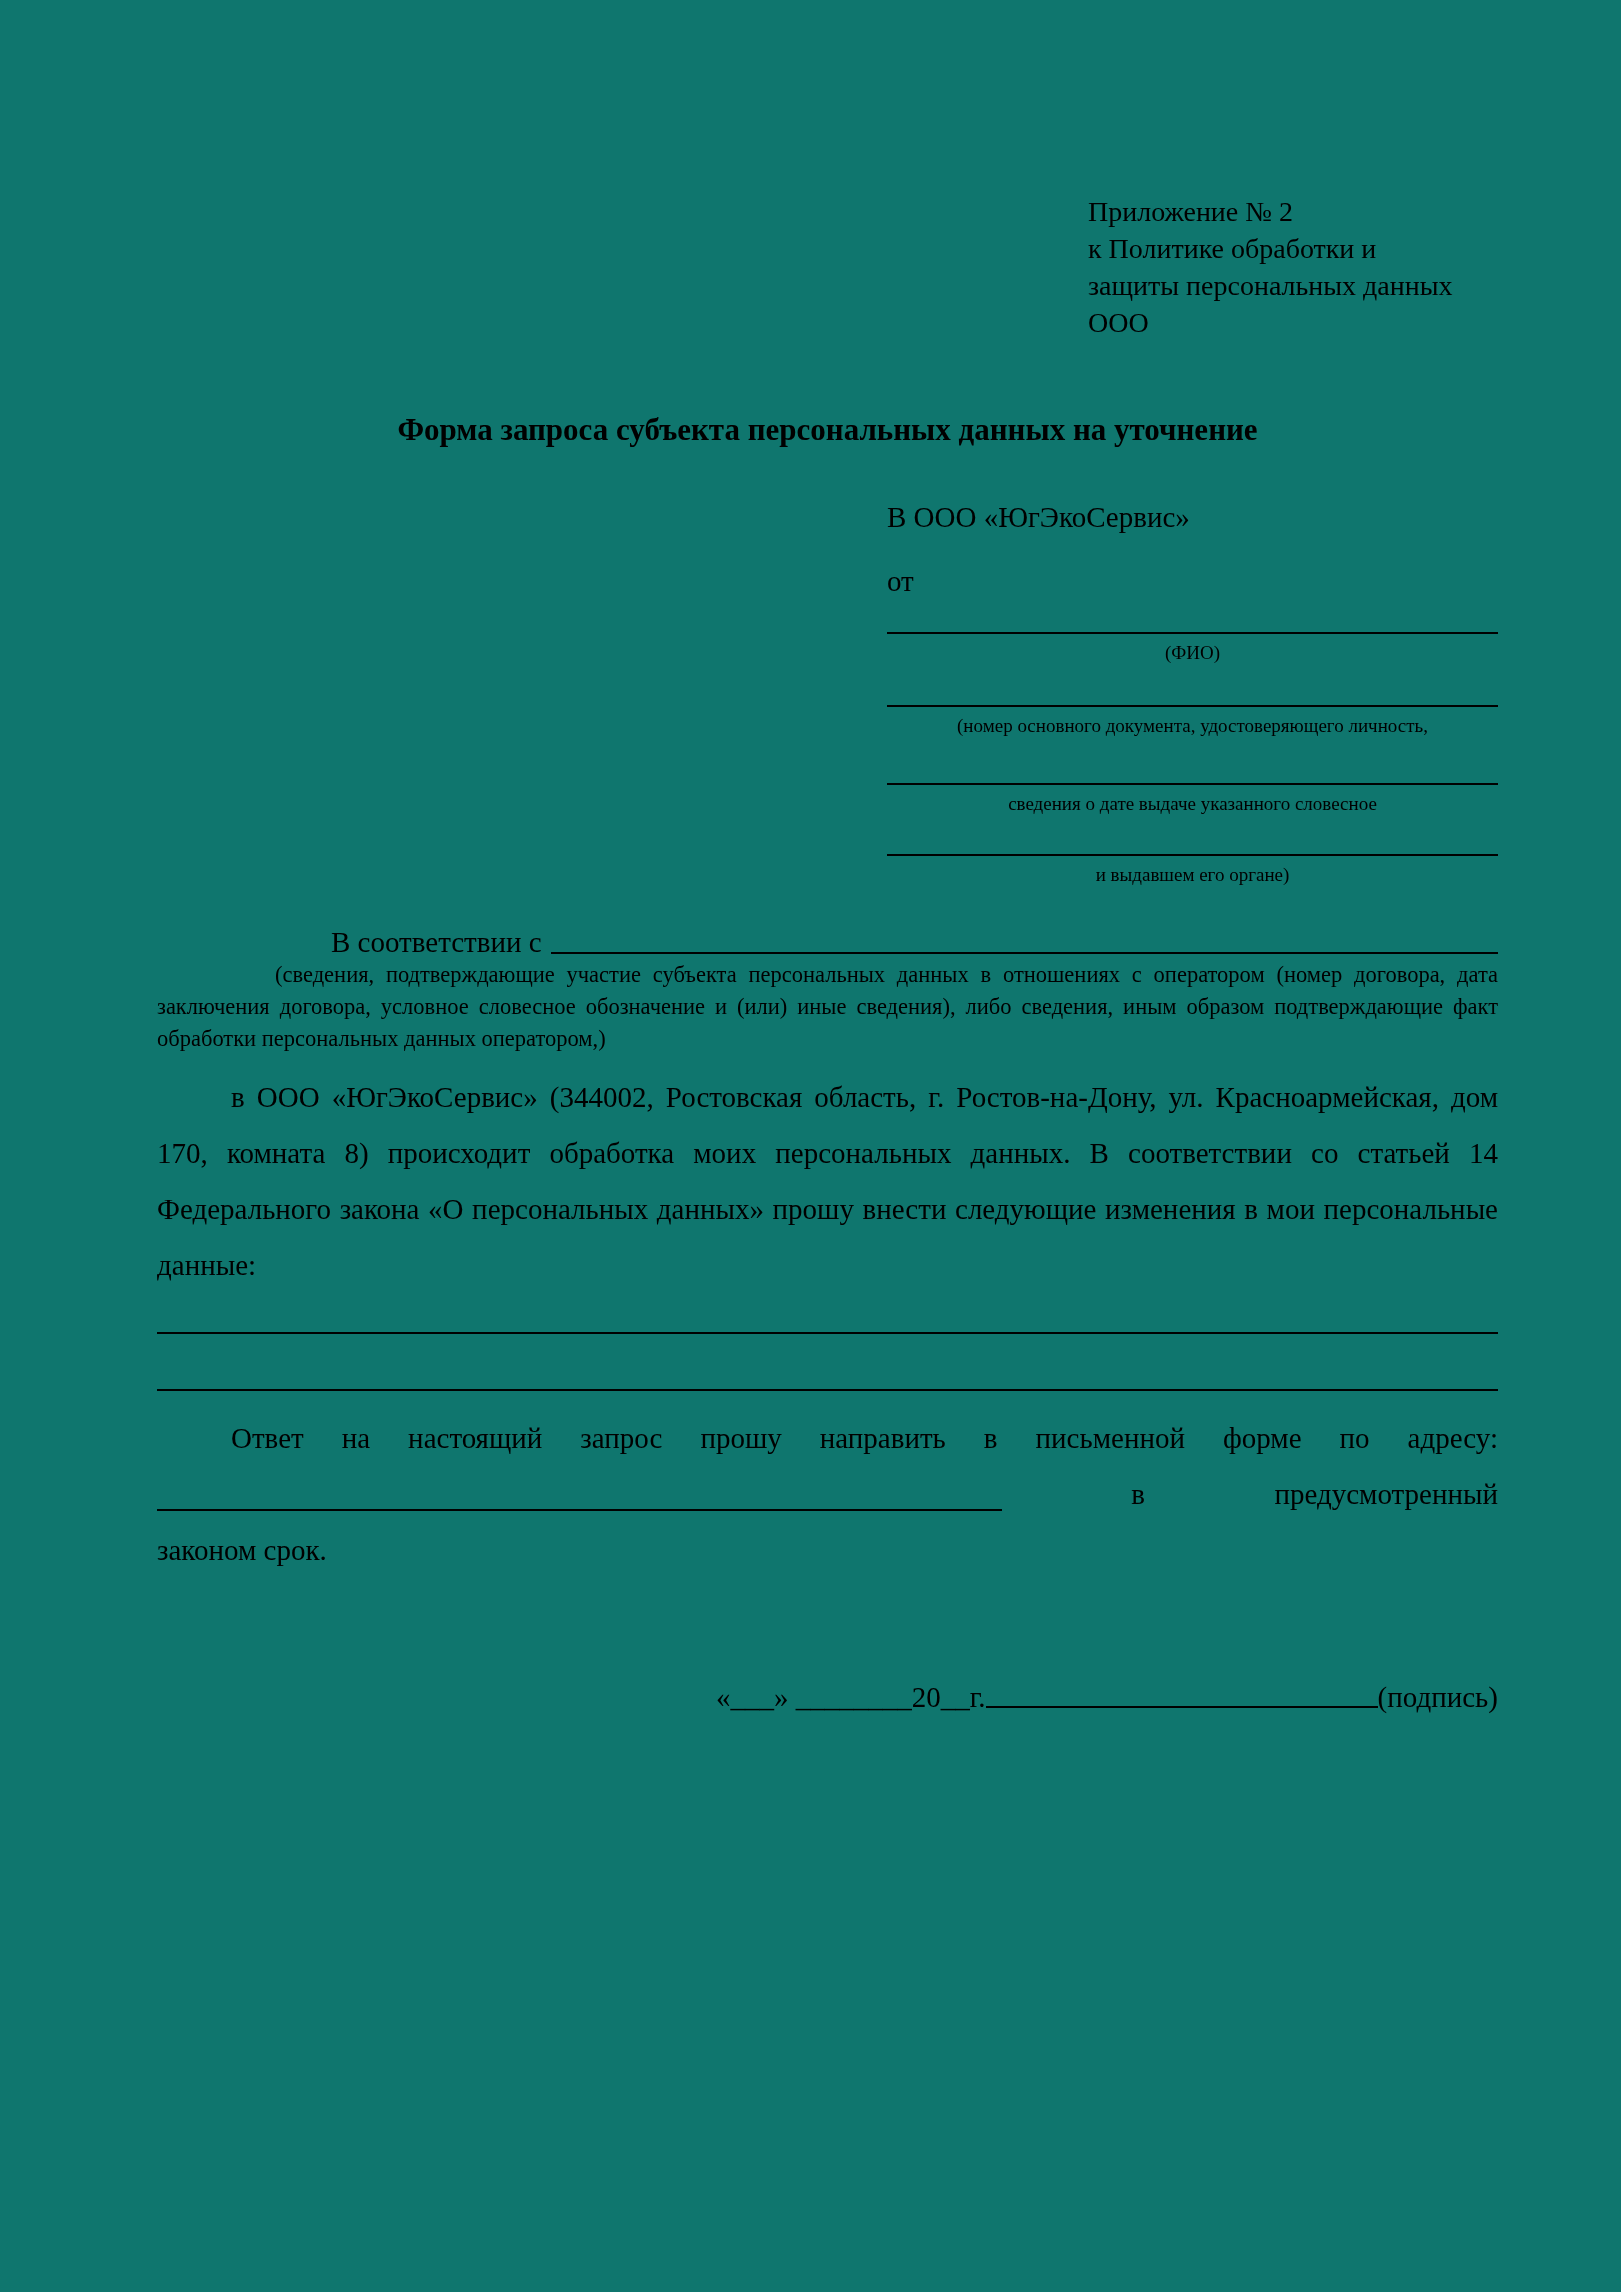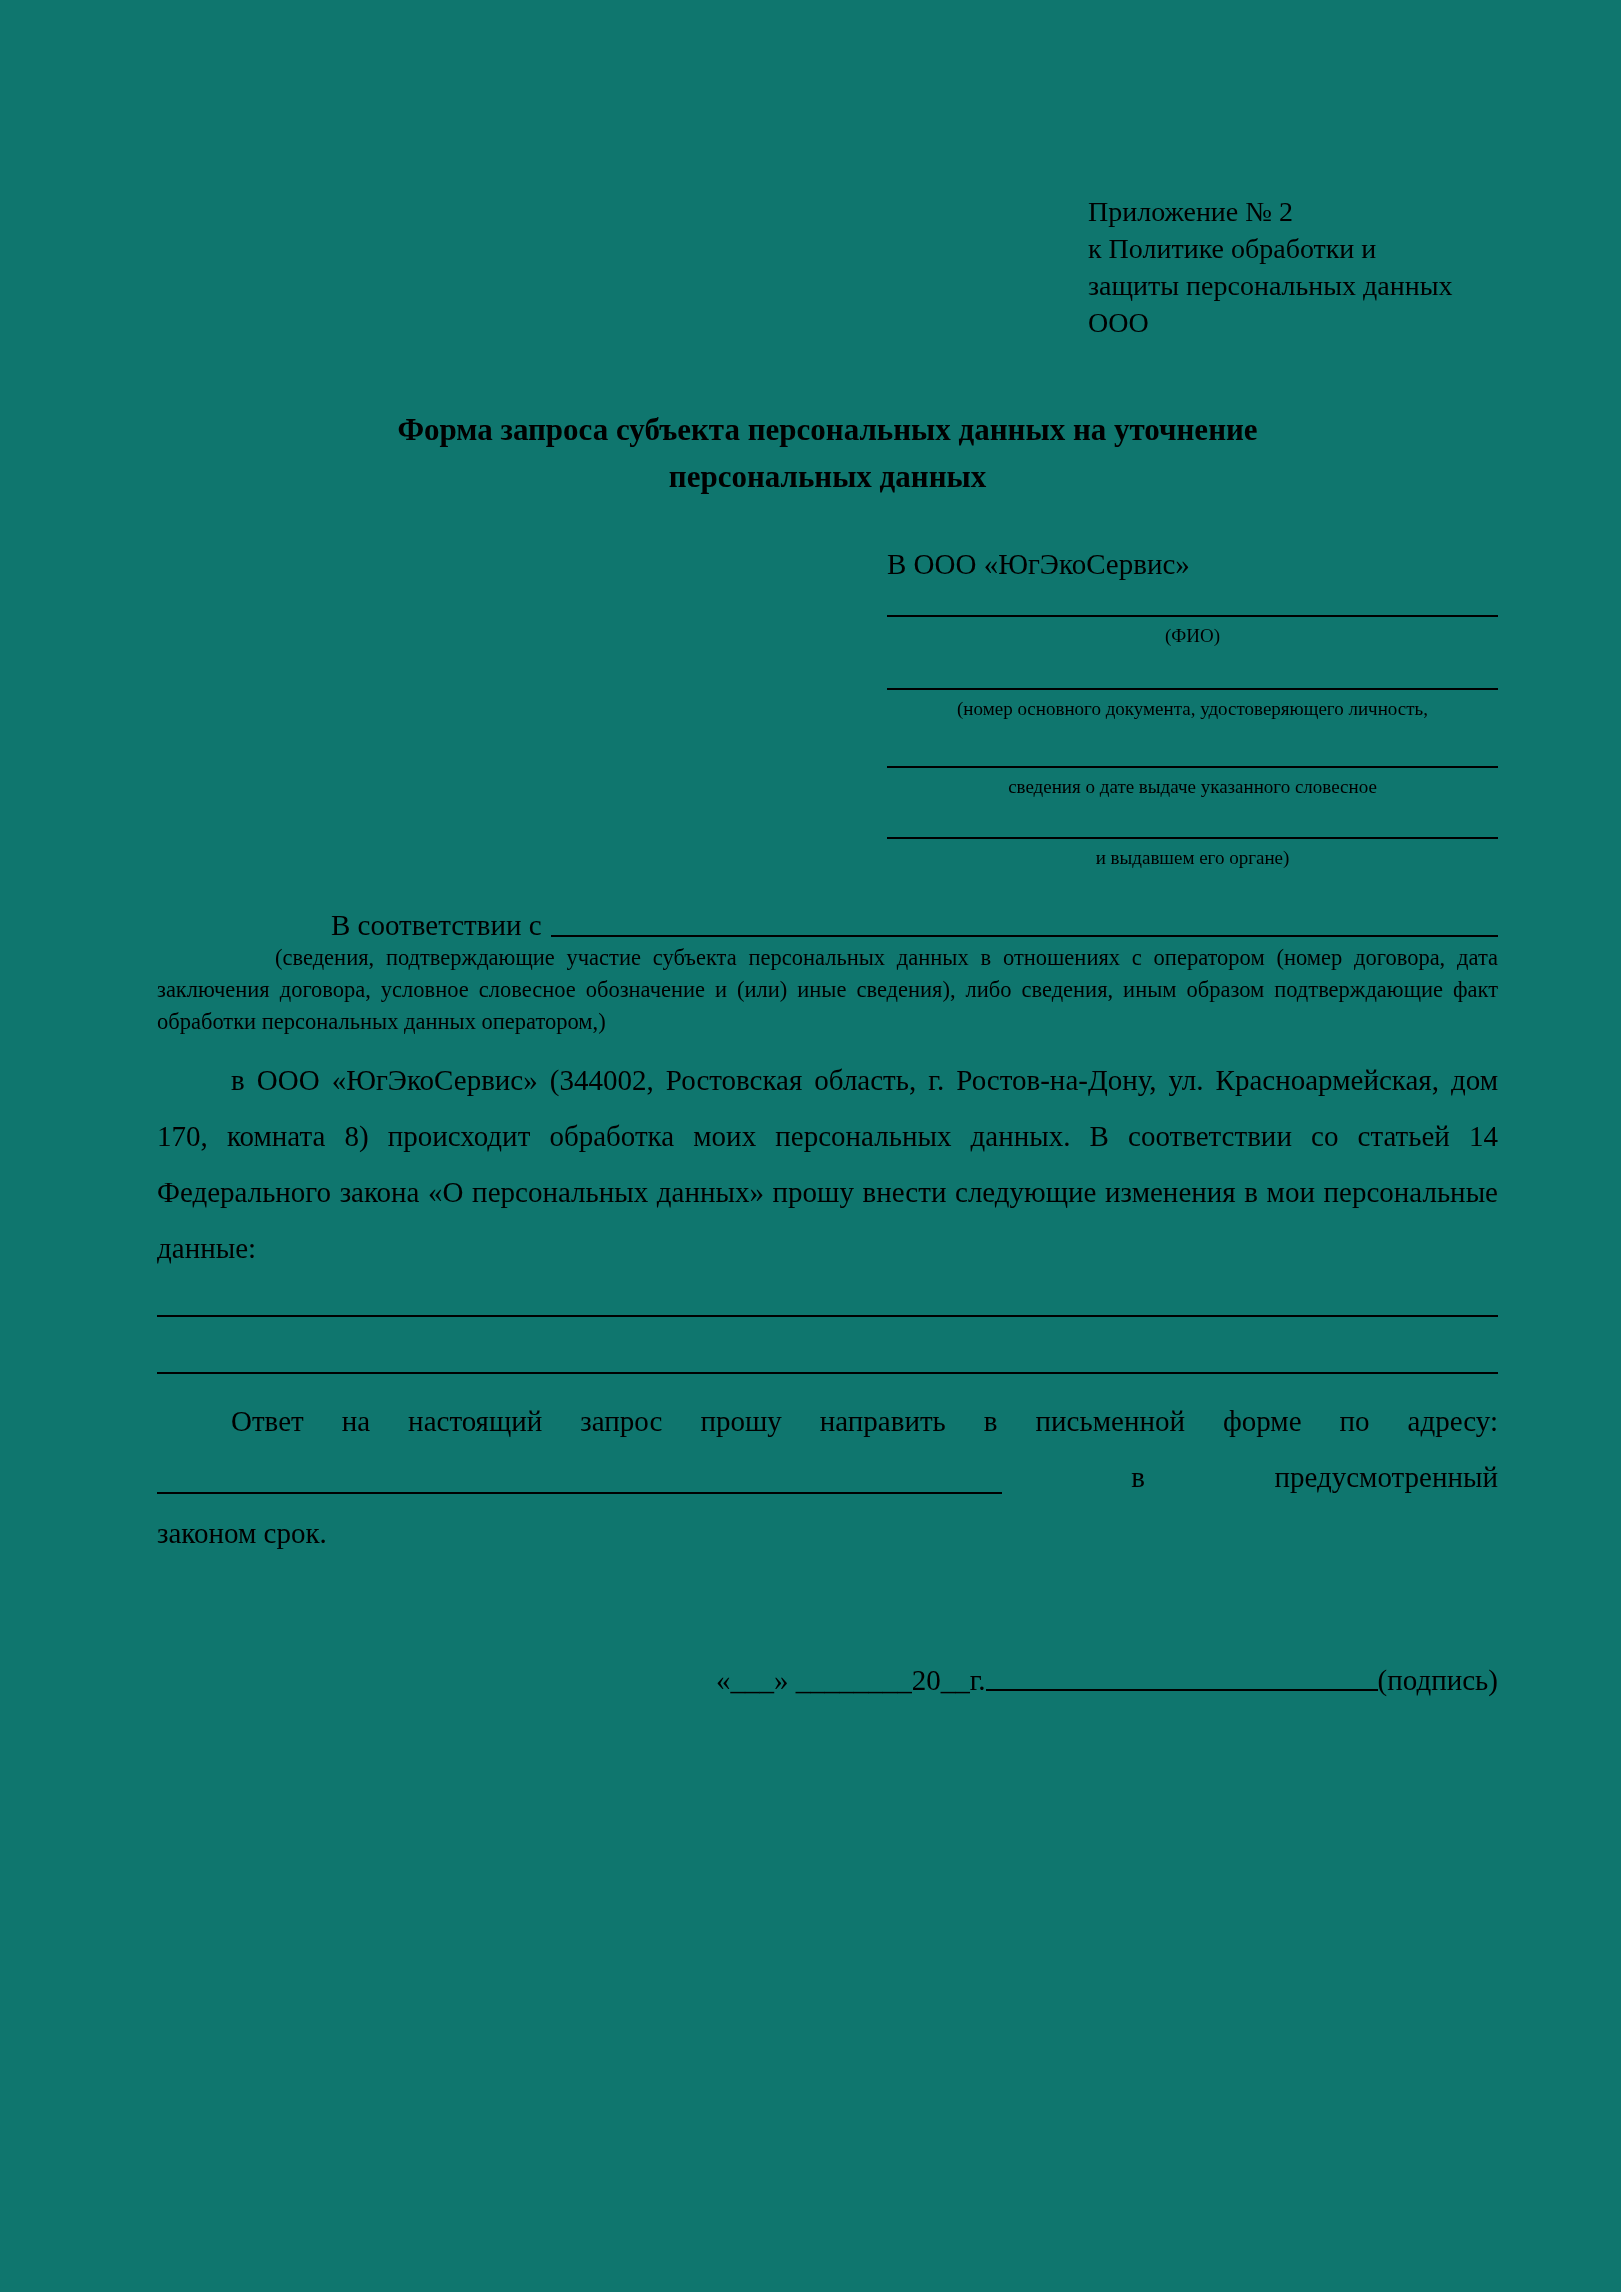--- a/index.html
+++ b/index.html
@@ -128,25 +128,25 @@
 
   <div class="appendix">
     <div>Приложение № 2</div>
     <div>к Политике обработки и</div>
     <div>защиты персональных данных</div>
     <div>ООО</div>
   </div>
 
   <div class="doc-title">
     <div>Форма запроса субъекта персональных данных на уточнение</div>
-    <div>персональных данных</div>
   </div>
 
   <div class="addressee">
     <div class="to-line">В ООО «ЮгЭкоСервис»</div>
+    <div class="from-line">от</div>
 
     <div class="fline h1"></div>
     <div class="fcap">(ФИО)</div>
 
     <div class="fline h2"></div>
     <div class="fcap">(номер основного документа, удостоверяющего личность,</div>
 
     <div class="fline h3"></div>
     <div class="fcap">сведения о дате выдаче указанного словесное</div>
 

